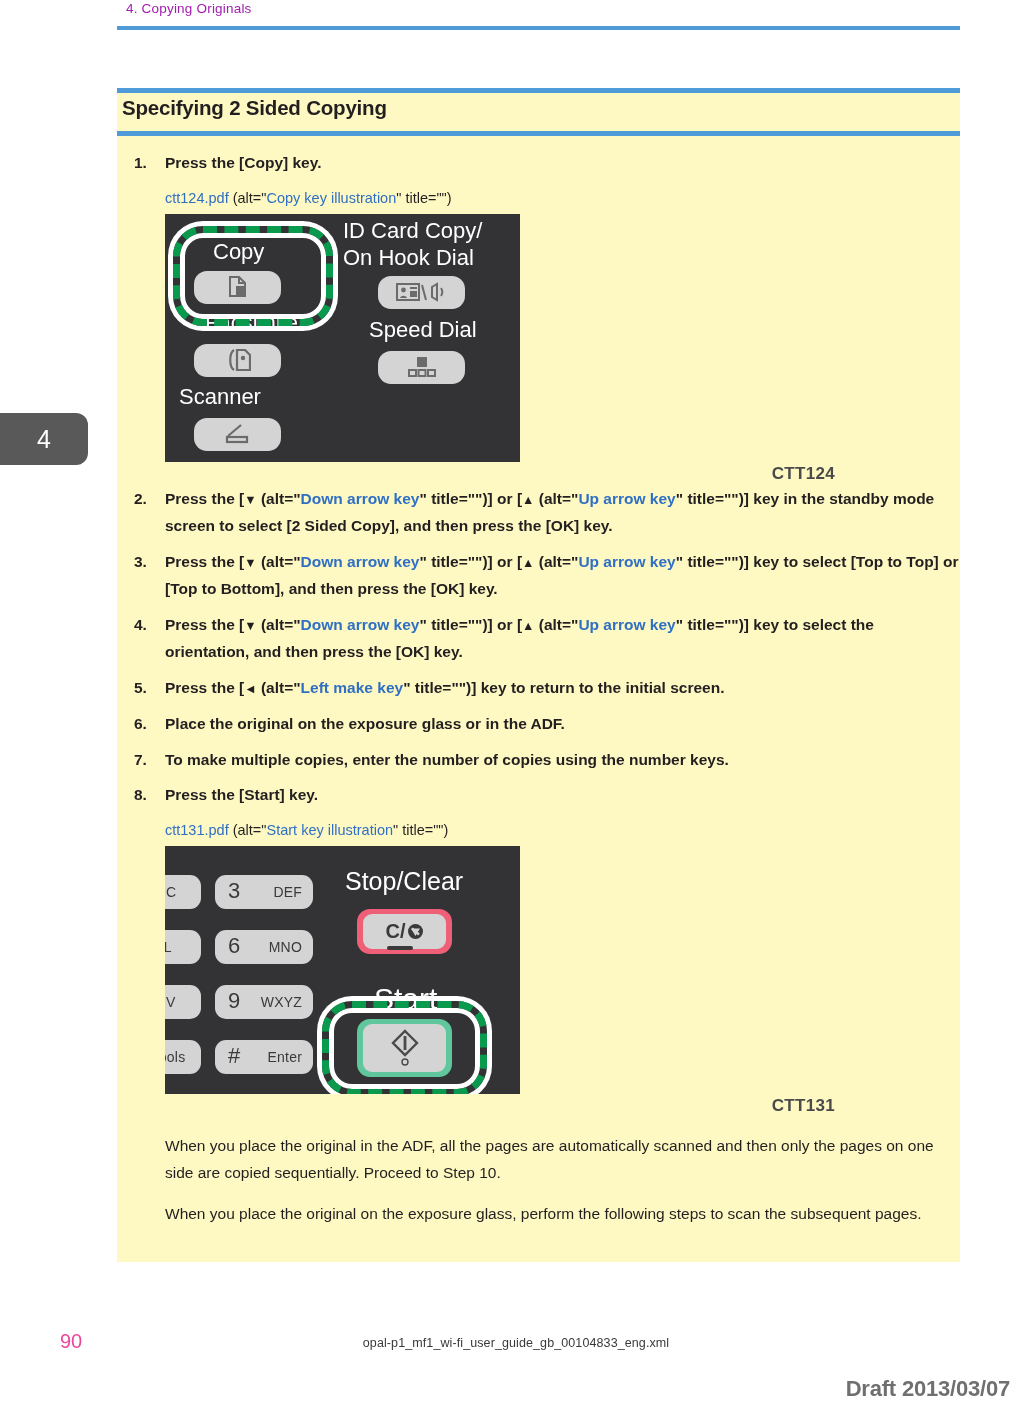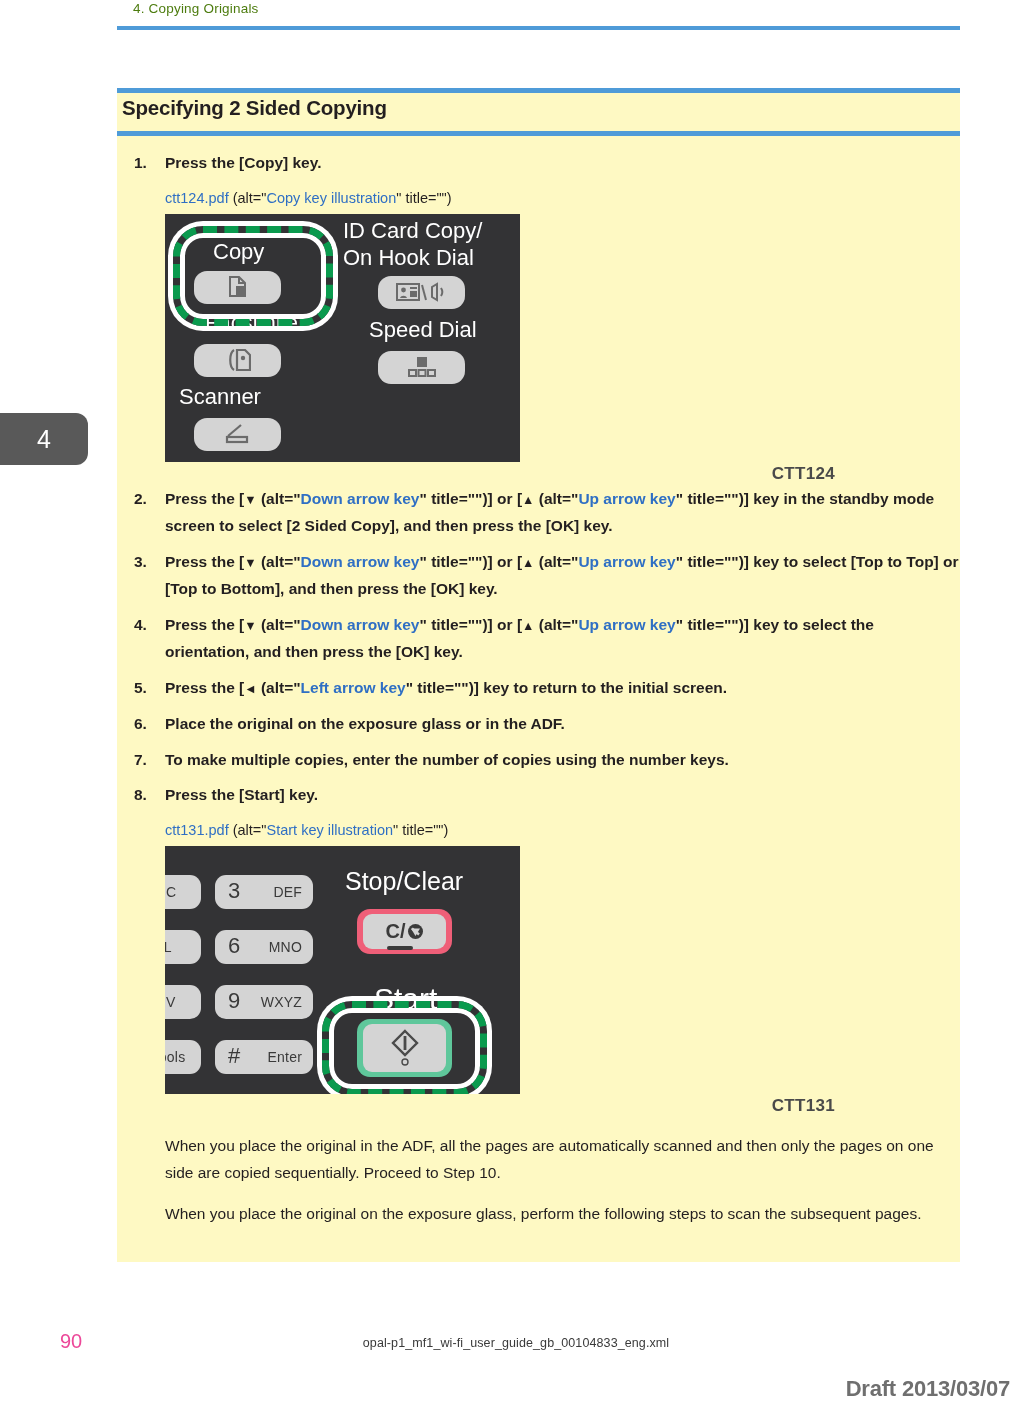--- a/index.html
+++ b/index.html
@@ -19,25 +19,25 @@
   
   .page-header {
     position: absolute;
     left: 117px;
     top: 0;
     width: 843px;
     height: 46px;
   }
   .page-header .chapter-label {
     position: absolute;
-    left: 16px;
+    left: 9px;
     top: 1px;
     font-size: 13.5px;
     letter-spacing: .2px;
-    color: #4d7c0f;
+    color: #a21caf;
     white-space: nowrap;
   }
   .page-header .rule {
     position: absolute;
     left: 0;
     top: 26px;
     width: 843px;
     height: 4px;
     background: #4f9bd8;
   }
@@ -373,21 +373,21 @@
       <span class="body"><span>Press the [</span><span class="arrow-glyph">▼</span><span> (alt="</span><span class="alt-link">Down arrow key</span><span>" title="")] or [</span><span class="arrow-glyph">▲</span><span> (alt="</span><span class="alt-link">Up arrow key</span><span>" title="")] key to select [Top to Top] or [Top to Bottom], and then press the [OK] key.</span></span>
     </div>
 
     <div class="step">
       <span class="num">4.</span>
       <span class="body"><span>Press the [</span><span class="arrow-glyph">▼</span><span> (alt="</span><span class="alt-link">Down arrow key</span><span>" title="")] or [</span><span class="arrow-glyph">▲</span><span> (alt="</span><span class="alt-link">Up arrow key</span><span>" title="")] key to select the orientation, and then press the [OK] key.</span></span>
     </div>
 
     <div class="step">
       <span class="num">5.</span>
-      <span class="body"><span>Press the [</span><span class="arrow-glyph">◄</span><span> (alt="</span><span class="alt-link">Left arrow key</span><span>" title="")] key to return to the initial screen.</span></span>
+      <span class="body"><span>Press the [</span><span class="arrow-glyph">◄</span><span> (alt="</span><span class="alt-link">Left make key</span><span>" title="")] key to return to the initial screen.</span></span>
     </div>
 
     <div class="step">
       <span class="num">6.</span>
       <span class="body"><span>Place the original on the exposure glass or in the ADF.</span></span>
     </div>
 
     <div class="step">
       <span class="num">7.</span>
       <span class="body"><span>To make multiple copies, enter the number of copies using the number keys.</span></span>

